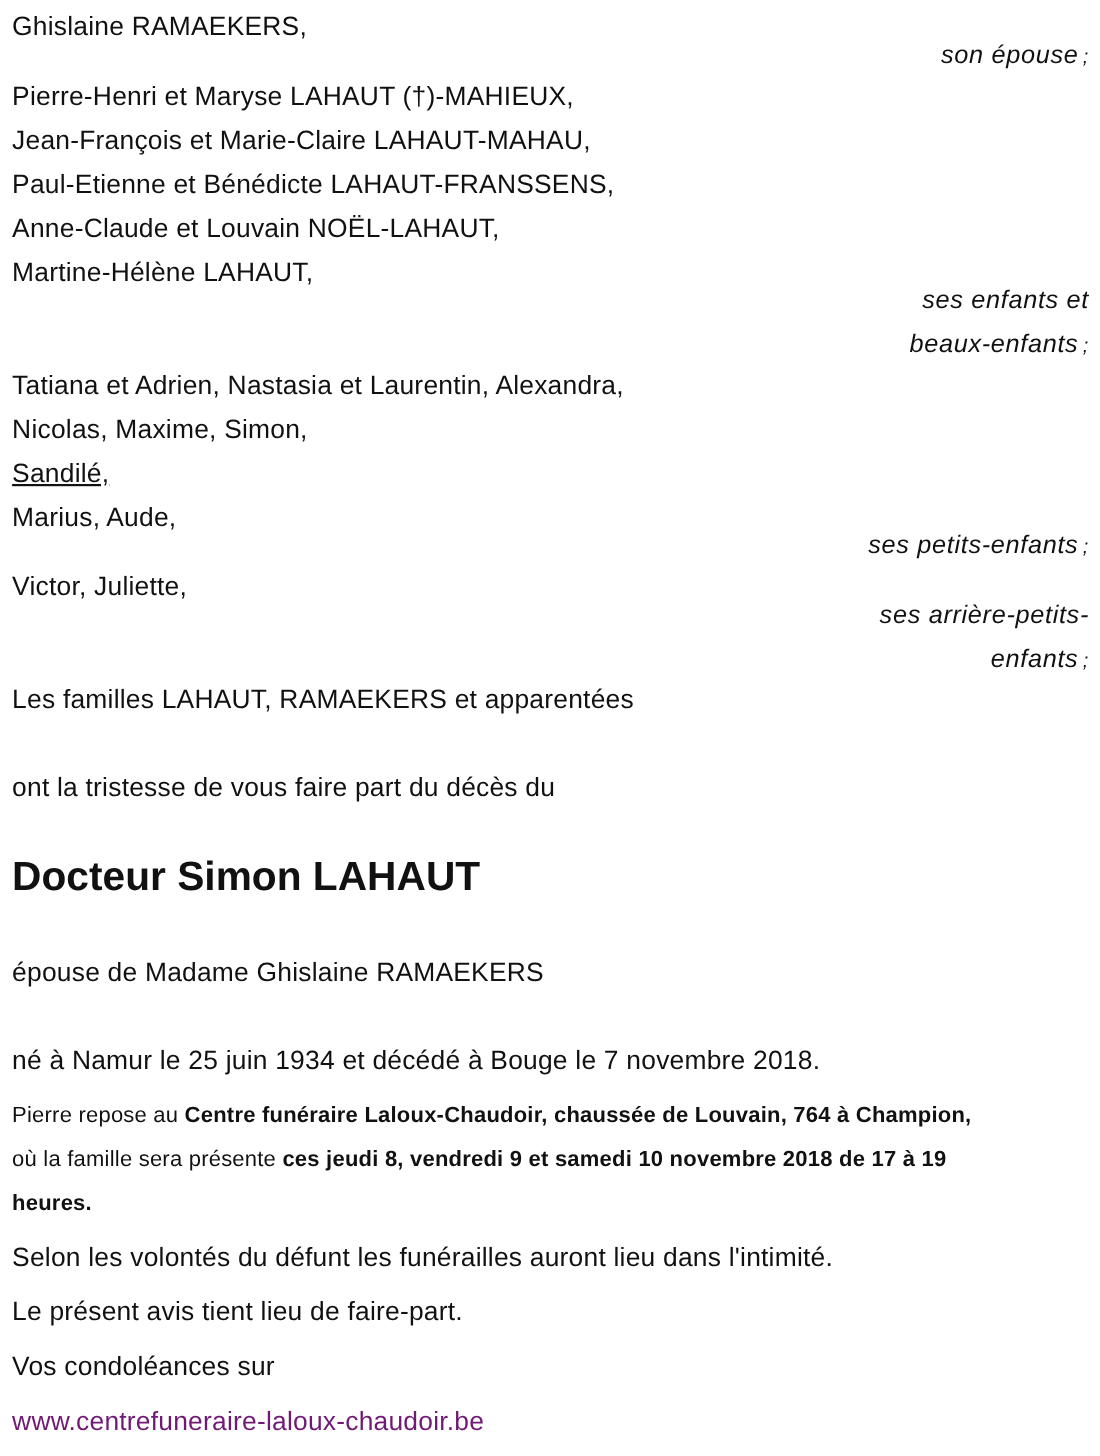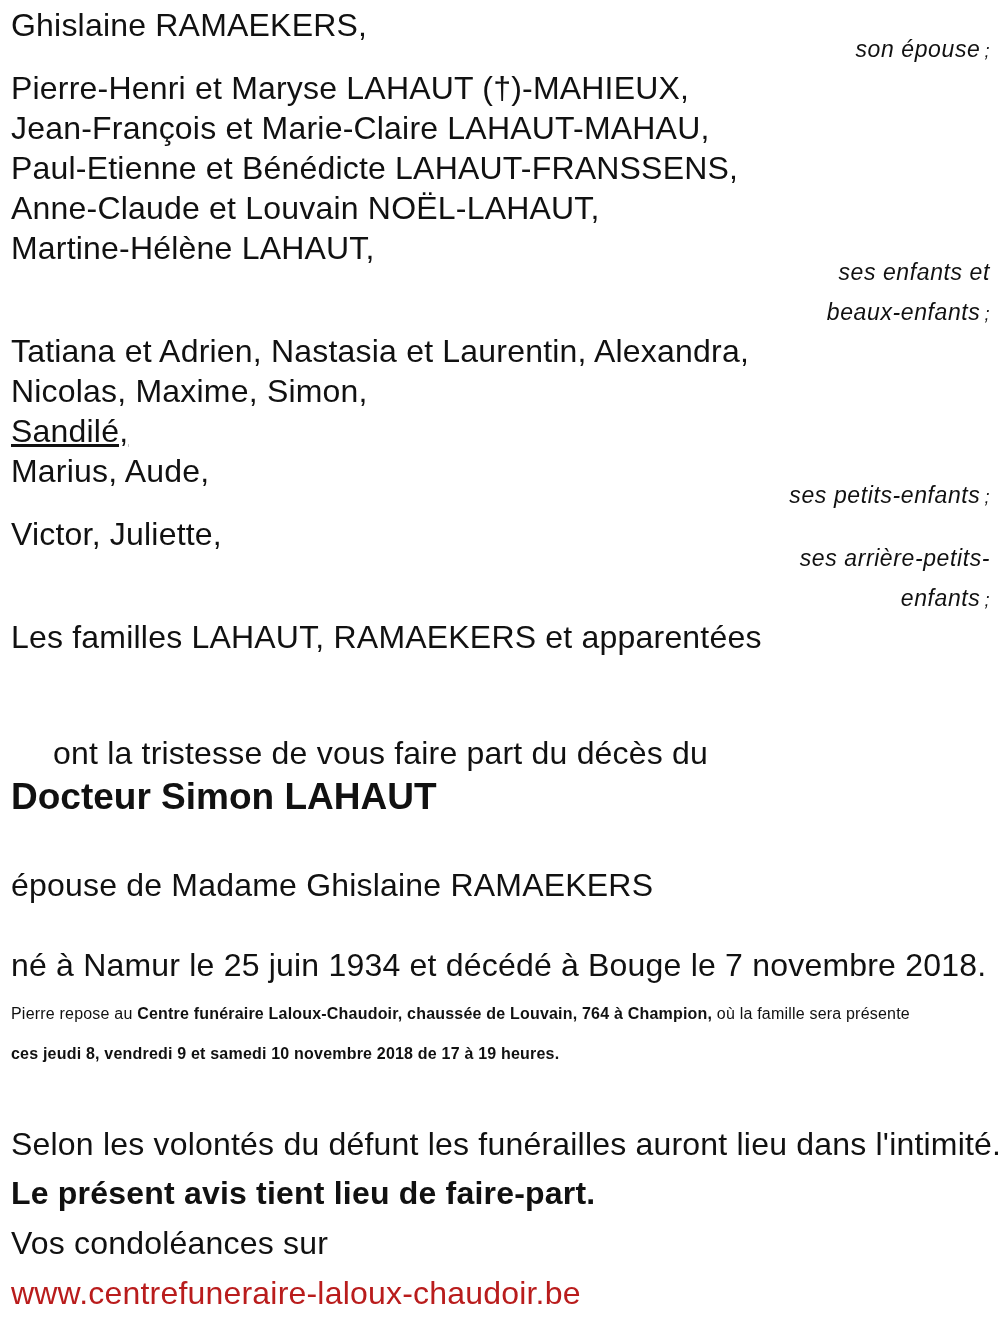--- a/index.html
+++ b/index.html
@@ -11,21 +11,21 @@
       width: 1000px;
       height: 1324px;
       position: relative;
       overflow: hidden;
       font-family: "Liberation Sans", "DejaVu Sans", sans-serif;
       color: #111111;
     }
     .line {
       position: absolute;
       left: 11px;
-      font-size: 32px;
+      font-size: 24px;
       line-height: 30px;
       white-space: nowrap;
       letter-spacing: 0.2px;
     }
     .rel {
       position: absolute;
       right: 10px;
       font-size: 23px;
       line-height: 30px;
       font-style: italic;
@@ -42,27 +42,27 @@
       left: 11px;
       font-size: 37px;
       line-height: 44px;
       font-weight: bold;
       white-space: nowrap;
     }
     .para {
       position: absolute;
       left: 11px;
       width: 900px;
-      font-size: 16px;
+      font-size: 20px;
       line-height: 40px;
       letter-spacing: 0.2px;
     }
     b { font-weight: bold; }
     a.link {
-      color: #b91c1c;
+      color: #701a75;
       text-decoration: none;
       margin-top: 36px;
     }
   </style>
 </head>
 <body>
 
 <div class="line" style="top:10px;">Ghislaine RAMAEKERS,</div>
 <div class="rel" style="top:34px;"><span>son épouse</span><span class="semi">;</span></div>
 
@@ -79,28 +79,28 @@
 <div class="line" style="top:416px;text-decoration:underline;">Sandilé,</div>
 <div class="line" style="top:456px;">Marius, Aude,</div>
 <div class="rel" style="top:480px;"><span>ses petits-enfants</span><span class="semi">;</span></div>
 
 <div class="line" style="top:519px;">Victor, Juliette,</div>
 <div class="rel" style="top:543px;">ses arrière-petits-</div>
 <div class="rel" style="top:583px;"><span>enfants</span><span class="semi">;</span></div>
 
 <div class="line" style="top:622px;">Les familles LAHAUT, RAMAEKERS et apparentées</div>
 
-<div class="line" style="top:738px;margin-left:42px;">ont la tristesse de vous faire part du décès du</div>
+<div class="line" style="top:702px;">ont la tristesse de vous faire part du décès du</div>
 
 <div class="title" style="top:775px;">Docteur Simon LAHAUT</div>
 
 <div class="line" style="top:870px;">épouse de Madame Ghislaine RAMAEKERS</div>
 
 <div class="line" style="top:950px;">né à Namur le 25 juin 1934 et décédé à Bouge le 7 novembre 2018.</div>
 
 <div class="para" style="top:994px;"><span>Pierre repose au </span><b>Centre funéraire Laloux-Chaudoir, chaussée de Louvain, 764 à Champion,</b><span> où la famille sera présente </span><b>ces jeudi 8, vendredi 9 et samedi 10 novembre 2018 de 17 à 19 heures.</b></div>
 
 <div class="line" style="top:1129px;">Selon les volontés du défunt les funérailles auront lieu dans l'intimité.</div>
 
-<div class="line" style="top:1178px;font-weight:bold;">Le présent avis tient lieu de faire-part.</div>
+<div class="line" style="top:1178px;">Le présent avis tient lieu de faire-part.</div>
 
 <div class="line" style="top:1228px;">Vos condoléances sur</div>
 <div class="line" style="top:1278px;"><a class="link">www.centrefuneraire-laloux-chaudoir.be</a></div>
 
 </body></html>

